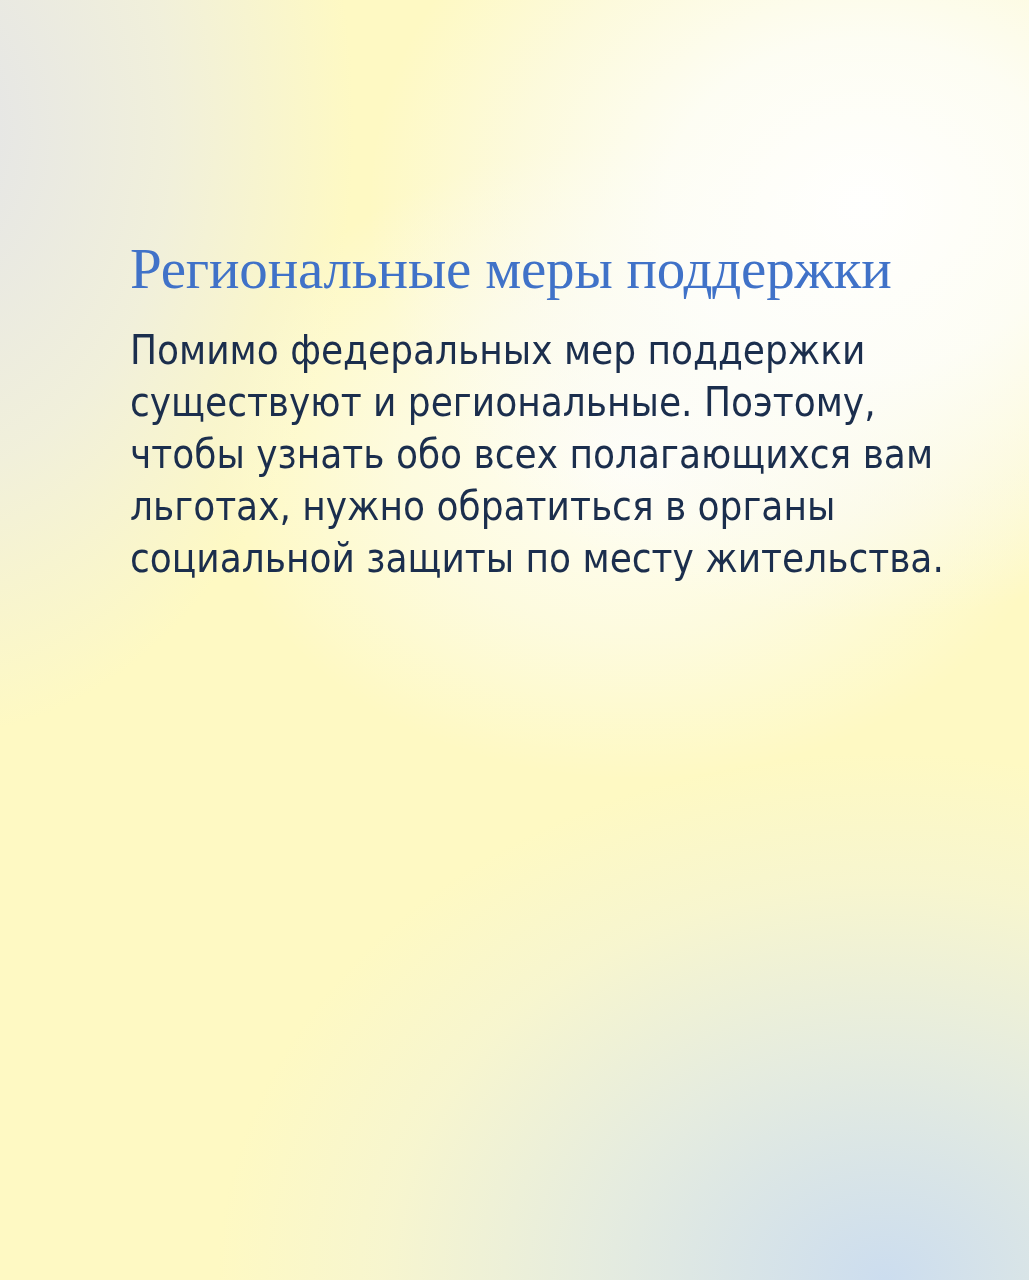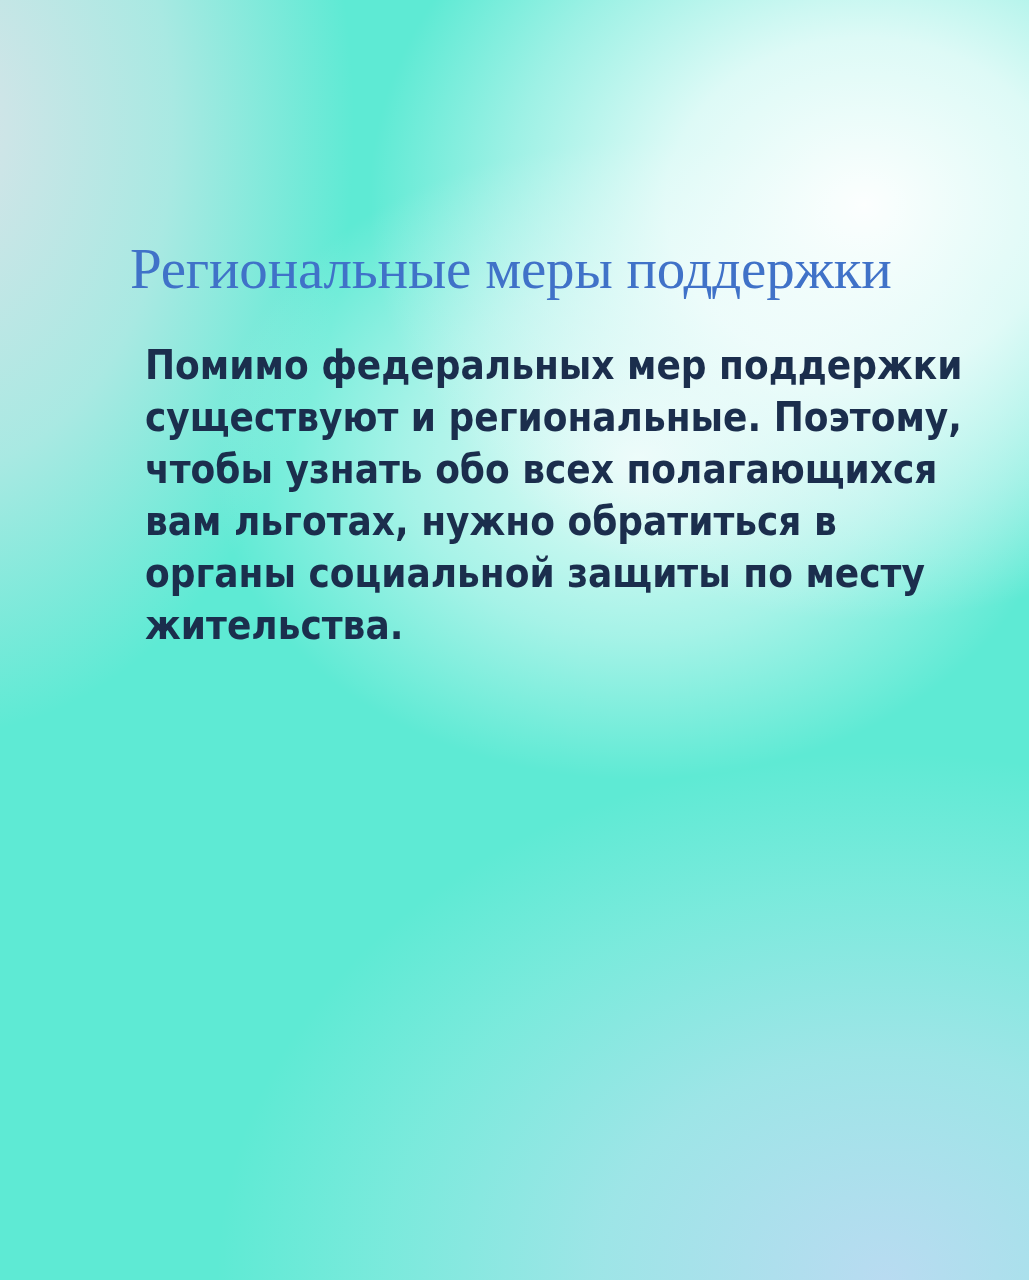--- a/index.html
+++ b/index.html
@@ -12,21 +12,21 @@
     height: 1280px;
     overflow: hidden;
     font-family: "Liberation Sans", sans-serif;
   }
 
   .slide {
     position: relative;
     width: 1029px;
     height: 1280px;
     overflow: hidden;
-    background-color: #5eead4;
+    background-color: #fef9c3;
   }
 
   
   .bg-layer {
     position: absolute;
     inset: 0;
     pointer-events: none;
   }
 
   .bg-base {
@@ -81,25 +81,25 @@
     font-family: "Liberation Serif", "DejaVu Serif", serif;
     font-weight: 400;
     font-size: 57px;
     line-height: 62px;
     letter-spacing: -0.2px;
     color: #4072c8;
     white-space: pre-line;
   }
 
   .body-copy {
-    margin: 15px;
+    margin: 0;
     padding-top: 24px;
     font-family: "DejaVu Sans Condensed", "Liberation Sans Narrow", "Liberation Sans", sans-serif;
     font-stretch: condensed;
-    font-weight: 700;
+    font-weight: 400;
     font-size: 40px;
     line-height: 52px;
     color: #1b2e4d;
     white-space: pre-line;
     max-width: 840px;
   }
 </style>
 </head>
 <body>
 

